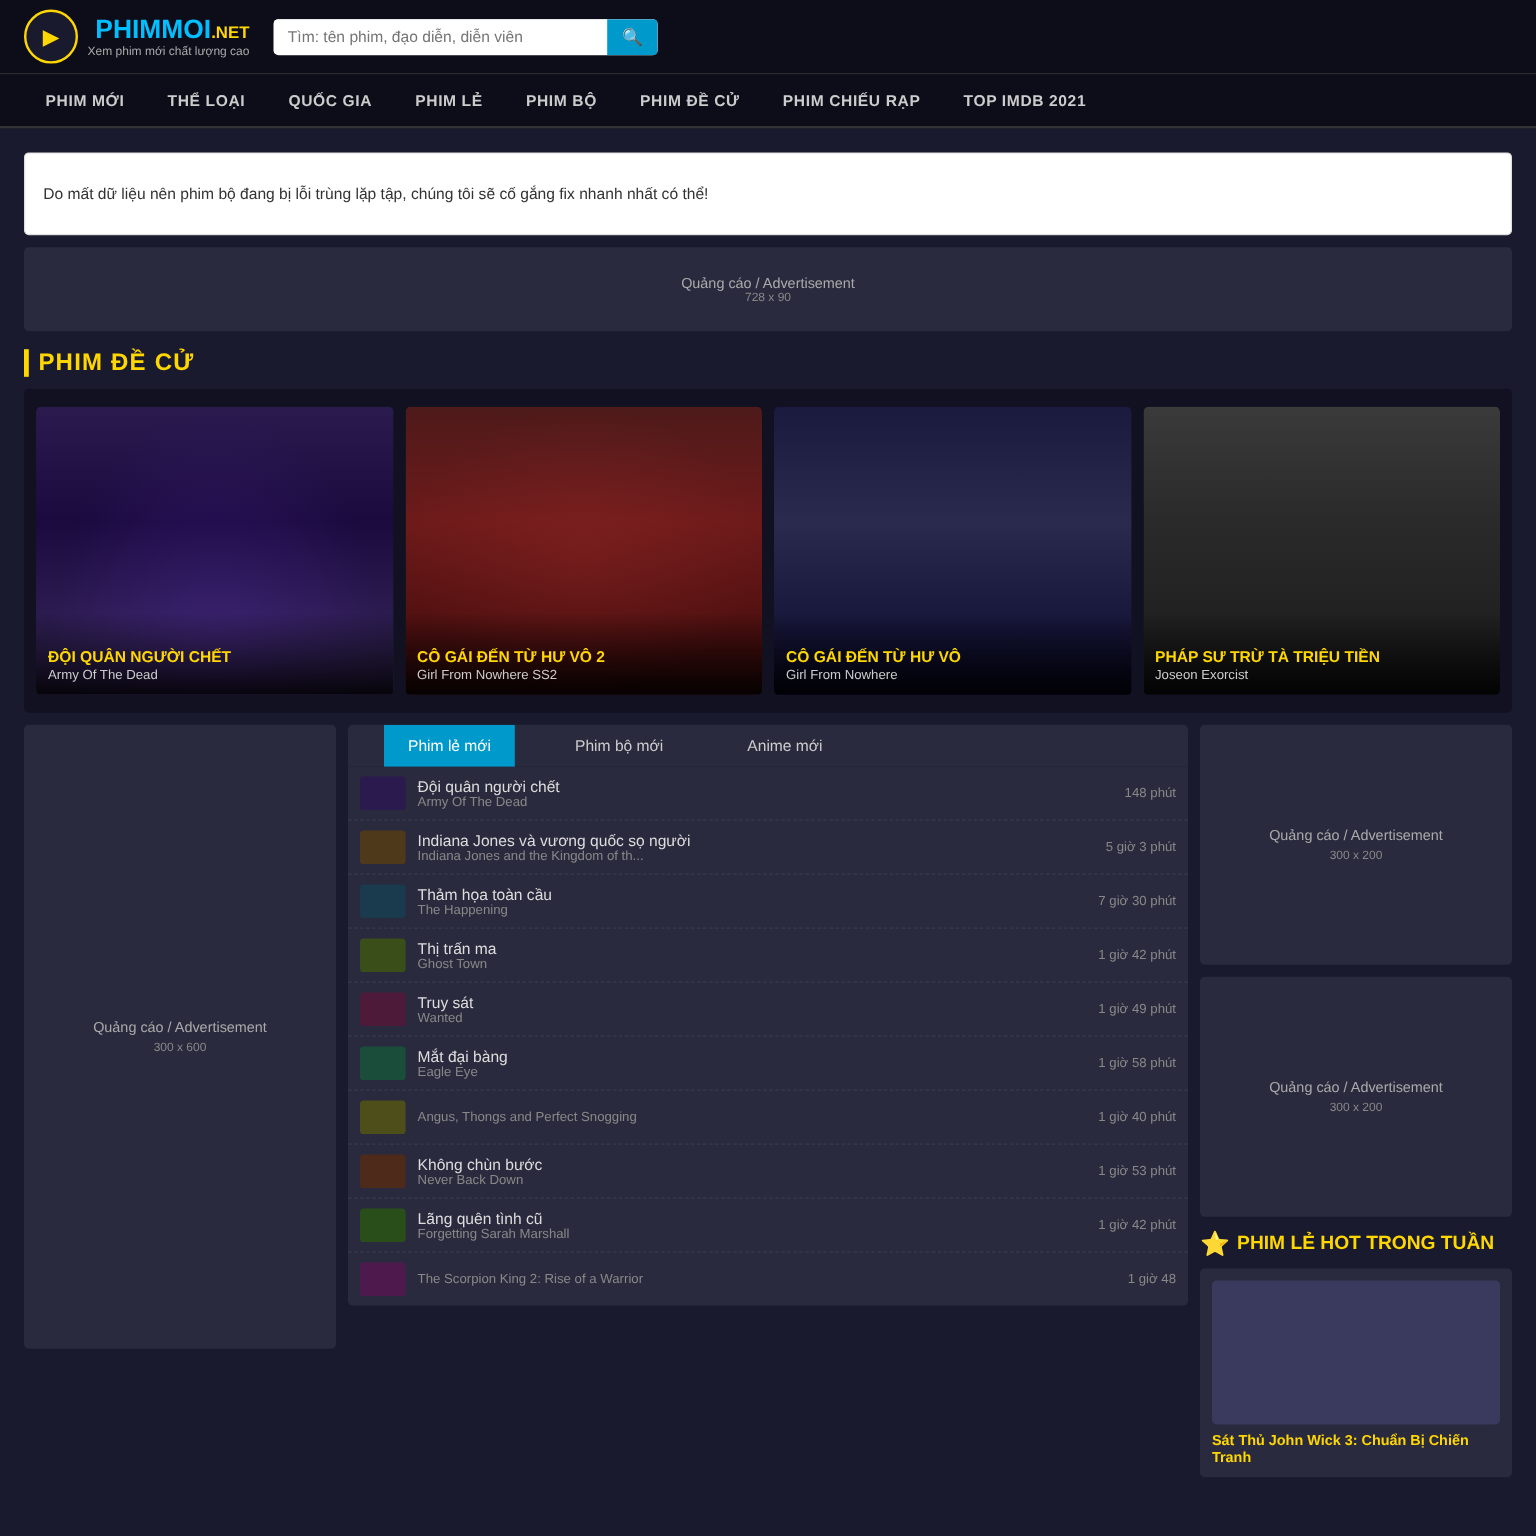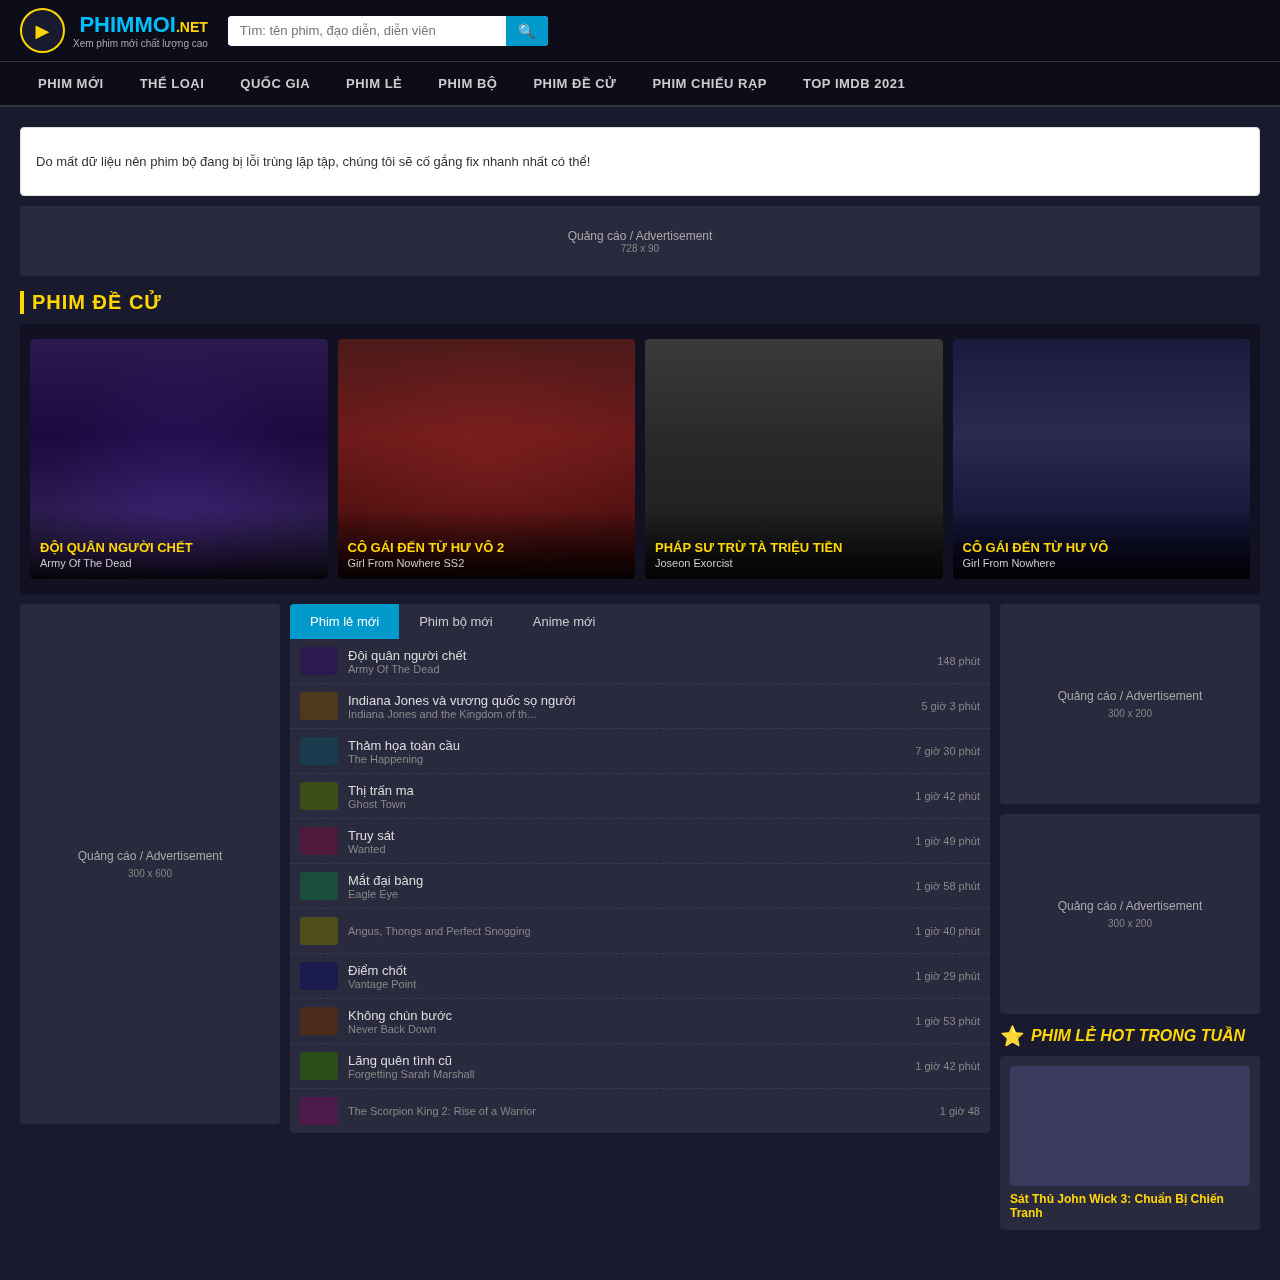--- a/index.html
+++ b/index.html
@@ -49,21 +49,21 @@
     
     .lower-section { display: flex; gap: 10px; margin-top: 10px; }
     .left-ad { width: 260px; flex-shrink: 0; }
     .left-ad-box { background: #2a2a3e; height: 520px; display: flex; align-items: center; justify-content: center; flex-direction: column; border-radius: 4px; color: #666; font-size: 11px; }
     .left-ad-title { color: #aaa; font-size: 12px; margin-bottom: 5px; }
     .left-ad-sub { color: #888; font-size: 10px; }
 
     
     .tabs-section { flex: 1; }
     .tabs { display: flex; background: #2a2a3e; border-radius: 4px 4px 0 0; overflow: hidden; }
-    .tab { padding: 10px 20px; cursor: pointer; font-size: 13px; color: #ccc; border: none; background: transparent; }
+    .tab { padding: 10px 20px; cursor: pointer; font-size: 13px; color: #ccc; border: none; background: transparent; margin-left: 30px; }
     .tab.active { background: #0099cc; color: #fff; }
 
     
     .movie-list { background: #2a2a3e; border-radius: 0 0 4px 4px; }
     .movie-list-item { display: flex; align-items: center; padding: 8px 10px; border-bottom: 1px dashed #3a3a4e; gap: 10px; }
     .movie-list-item:last-child { border-bottom: none; }
     .movie-thumb { width: 38px; height: 28px; background: #3a3a5e; border-radius: 3px; flex-shrink: 0; }
     .movie-info { flex: 1; }
     .movie-vn-title { color: #ddd; font-size: 13px; }
     .movie-en-title { color: #888; font-size: 11px; }
@@ -71,21 +71,21 @@
 
     
     .right-col { width: 260px; flex-shrink: 0; }
     .right-ad-box { background: #2a2a3e; height: 200px; display: flex; align-items: center; justify-content: center; flex-direction: column; border-radius: 4px; color: #666; font-size: 11px; margin-bottom: 10px; }
     .right-ad-title { color: #aaa; font-size: 12px; margin-bottom: 5px; }
     .right-ad-sub { color: #888; font-size: 10px; }
 
     
     .hot-heading { display: flex; align-items: center; gap: 6px; margin-top: 10px; }
     .hot-star { color: #ffd700; font-size: 20px; }
-    .hot-title { color: #ffd700; font-size: 16px; font-weight: bold; text-transform: uppercase; font-style: italic; }
+    .hot-title { color: #ffd700; font-size: 16px; font-weight: bold; text-transform: uppercase; }
 
     
     .hot-movie-preview { background: #2a2a3e; border-radius: 4px; padding: 10px; margin-top: 8px; }
     .hot-movie-img { width: 100%; height: 120px; background: #3a3a5e; border-radius: 4px; margin-bottom: 6px; }
     .hot-movie-title { color: #ffd700; font-size: 12px; font-weight: bold; }
 
     .featured-wrapper { background: #111122; padding: 10px; border-radius: 4px; }
 
     
     .movie-card-1 .movie-card-placeholder { background: linear-gradient(180deg, #2a1a4e 0%, #1a0a3e 40%, #3a2a5e 100%); }
@@ -185,36 +185,36 @@
       </div>
 
       <div class="movie-card movie-card-2">
         <div class="movie-card-placeholder"></div>
         <div class="movie-card-info">
           <div class="movie-card-title">CÔ GÁI ĐẾN TỪ HƯ VÔ 2</div>
           <div class="movie-card-sub">Girl From Nowhere SS2</div>
         </div>
       </div>
 
+      <div class="movie-card movie-card-3">
+        <div class="movie-card-placeholder"></div>
+        <div class="movie-card-info">
+          <div class="movie-card-title">CÔ GÁI ĐẾN TỪ HƯ VÔ</div>
+          <div class="movie-card-sub">Girl From Nowhere</div>
+        </div>
+      </div>
+
       <div class="movie-card movie-card-4">
         <div class="movie-card-placeholder"></div>
         <div class="movie-card-info">
           <div class="movie-card-title">PHÁP SƯ TRỪ TÀ TRIỆU TIỀN</div>
           <div class="movie-card-sub">Joseon Exorcist</div>
         </div>
       </div>
 
-      <div class="movie-card movie-card-3">
-        <div class="movie-card-placeholder"></div>
-        <div class="movie-card-info">
-          <div class="movie-card-title">CÔ GÁI ĐẾN TỪ HƯ VÔ</div>
-          <div class="movie-card-sub">Girl From Nowhere</div>
-        </div>
-      </div>
-
     </div>
   </div>
 
   <div class="lower-section">
 
     <div class="left-ad">
       <div class="left-ad-box">
         <div class="left-ad-title">Quảng cáo / Advertisement</div>
         <div class="left-ad-sub">300 x 600</div>
       </div>
@@ -283,28 +283,20 @@
         </div>
 
         <div class="movie-list-item">
           <div class="movie-thumb thumb-7"></div>
           <div class="movie-info">
             <div class="movie-en-title">Angus, Thongs and Perfect Snogging</div>
           </div>
           <div class="movie-duration">1 giờ 40 phút</div>
         </div>
 
-        <div class="movie-list-item">
-          <div class="movie-thumb thumb-8"></div>
-          <div class="movie-info">
-            <div class="movie-vn-title">Điểm chốt</div>
-            <div class="movie-en-title">Vantage Point</div>
-          </div>
-          <div class="movie-duration">1 giờ 29 phút</div>
-        </div>
 
         <div class="movie-list-item">
           <div class="movie-thumb thumb-9"></div>
           <div class="movie-info">
             <div class="movie-vn-title">Không chùn bước</div>
             <div class="movie-en-title">Never Back Down</div>
           </div>
           <div class="movie-duration">1 giờ 53 phút</div>
         </div>
 

